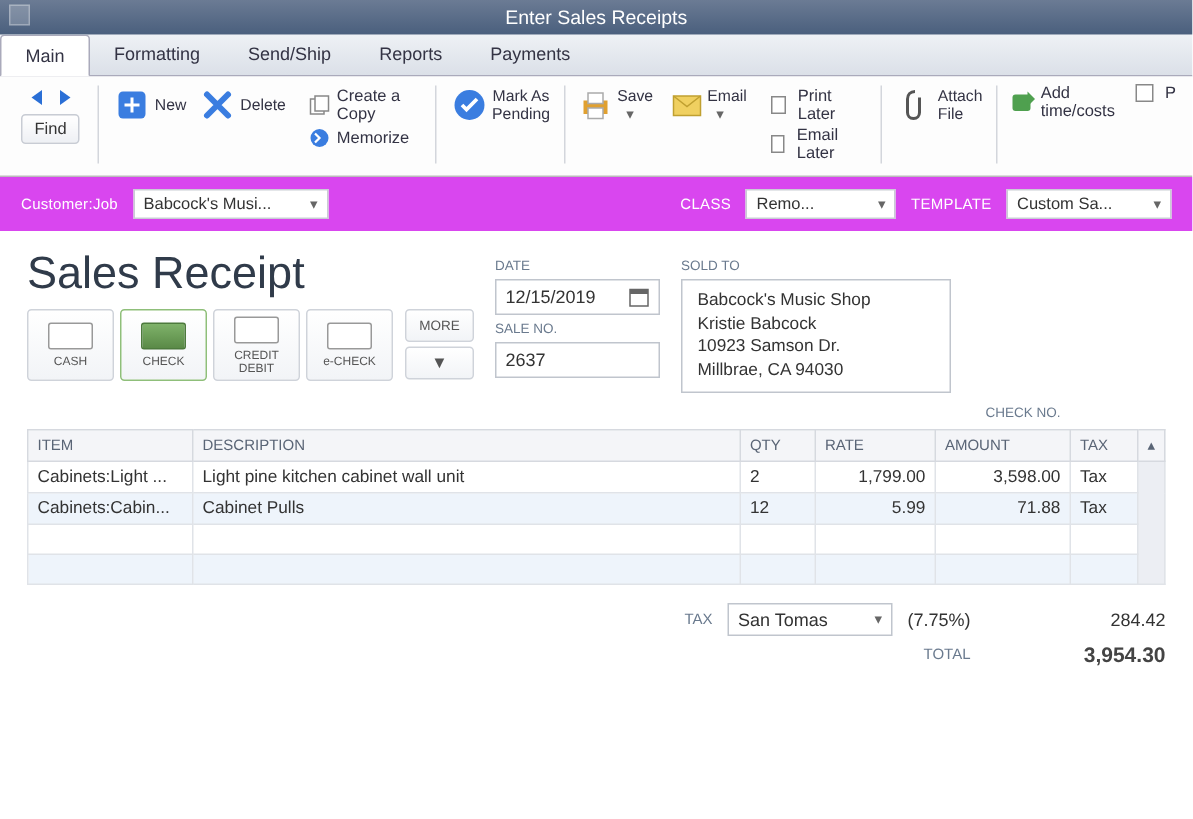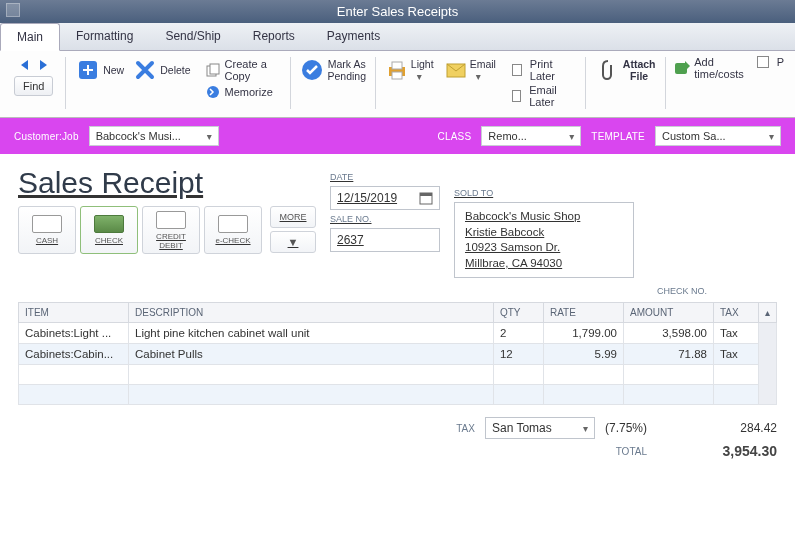--- a/index.html
+++ b/index.html
@@ -20,21 +20,21 @@
   .findbtn { border:1px solid #c8ccd4; background:linear-gradient(#fff,#eef0f4); padding:3px 8px; margin-top:3px; border-radius:3px; cursor:pointer; font-size:11px;}
   .checkbox { width:12px; height:12px; border:1px solid #888; background:#fff; display:inline-block; margin-right:4px; vertical-align:middle;}
   
   .selbar { background:#d946ef; padding:8px 14px; display:flex; align-items:center; gap:10px; color:#fff; font-size:11px; }
   .selbar label { text-transform:uppercase; letter-spacing:0.2px; font-size:10px;}
   .selbar .combo { background:#fff; color:#333; border:1px solid #c9cdd4; padding:3px 6px; display:flex; align-items:center; justify-content:space-between; min-width:100px; cursor:pointer;}
   .selbar .spacer { flex:1; }
   .chev { color:#666; font-size:10px; margin-left:6px;}
   
   .body { padding:12px 18px 8px; background:#fff; }
-  .toprow { display:flex; gap:14px; align-items:flex-start;text-decoration:underline; }
+  .toprow { display:flex; gap:14px; align-items:flex-start; }
   .h1 { font-size:30px; color:#303b4a; font-weight:normal; margin:0 0 6px 0; }
   .paybtns { display:flex; gap:4px; }
   .paybtn { width:58px; height:48px; border:1px solid #cfd3da; background:linear-gradient(#fff,#f2f4f7); display:flex; flex-direction:column; align-items:center; justify-content:center; gap:3px; font-size:8px; color:#555; border-radius:3px; cursor:pointer;}
   .paybtn.green { border-color:#8fbf7a; }
   .paybtn .picon { width:30px; height:18px; border:1px solid #999; border-radius:2px; background:#fff;}
   .paybtn.green .picon { background:linear-gradient(#7fb26a,#5a8a47); border-color:#4d7a3d;}
   .morebox { display:flex; flex-direction:column; }
   .morebtn { width:46px; height:22px; border:1px solid #cfd3da; background:linear-gradient(#fff,#f2f4f7); display:flex; align-items:center; justify-content:center; font-size:9px; color:#555; border-radius:3px; cursor:pointer;}
   .morearr { width:46px; height:22px; border:1px solid #cfd3da; background:linear-gradient(#fff,#f2f4f7); display:flex; align-items:center; justify-content:center; color:#555; border-radius:3px; margin-top:3px; cursor:pointer;}
   
@@ -149,21 +149,21 @@
   </div>
   <div class="sep"></div>
   <div class="rbtn">
     <span class="ricon">
       <svg width="24" height="24">
           <rect x="4" y="9" width="16" height="9" fill="#e0a030"></rect>
           <rect x="7" y="4" width="10" height="7" fill="#fff" stroke="#aaa"></rect>
           <rect x="7" y="14" width="10" height="7" fill="#fff" stroke="#aaa"></rect>
         </svg>
     </span>
-    <span><span>Light</span> <span class="chev">▾</span></span>
+    <span><span>Save</span> <span class="chev">▾</span></span>
   </div>
   <div class="rbtn">
     <span class="ricon">
       <svg width="24" height="24">
           <rect x="3" y="6" width="18" height="13" fill="#f0d060" stroke="#c0a030"></rect>
           <path d="M3 6l9 7 9-7" stroke="#c0a030" fill="none"></path>
         </svg>
     </span>
     <span><span>Email</span> <span class="chev">▾</span></span>
   </div>
@@ -177,21 +177,21 @@
       <span>Email Later</span>
     </div>
   </div>
   <div class="sep"></div>
   <div class="rbtn">
     <span class="ricon">
       <svg width="20" height="24">
           <path d="M10 3c-3 0-5 2-5 5v9c0 2 1.5 4 4 4s4-2 4-4V7" stroke="#555" stroke-width="2" fill="none"></path>
         </svg>
     </span>
-    <span style="white-space:pre; text-align:center;font-weight:bold;">Attach
+    <span style="white-space:pre; text-align:left;">Attach
 File</span>
   </div>
   <div class="sep"></div>
   <div class="rbtn-row">
     <span>
       <svg width="16" height="16">
           <rect x="1" y="3" width="12" height="11" rx="2" fill="#4fa04f"></rect>
           <path d="M11 1l5 5-5 5" fill="#4fa04f"></path>
         </svg>
     </span>
@@ -210,21 +210,21 @@
     <span>Babcock's Musi...</span>
       <span class="chev">▾</span>
   </div>
   <div class="spacer"></div>
   <label>Class</label>
   <div class="combo" style="width:80px">
     <span>Remo...</span>
       <span class="chev">▾</span>
   </div>
   <label>Template</label>
-  <div class="combo" style="width:126px">
+  <div class="combo" style="width:110px">
     <span>Custom Sa...</span>
       <span class="chev">▾</span>
   </div>
 </div>
 
 <div class="body">
   <div class="toprow">
     <div>
       <div class="h1">Sales Receipt</div>
       <div style="display:flex; gap:8px; align-items:flex-start;">
@@ -266,21 +266,21 @@
               <rect x="1" y="2" width="12" height="3" fill="#666"></rect>
             </svg>
         </span>
       </div>
       <div class="fldlbl">Sale No.</div>
       <div class="fldinput">
         <span>2637</span>
       </div>
     </div>
 
-    <div class="fldcol" style="margin-top:22px;">
+    <div class="fldcol" style="margin-top:6px;">
       <div class="fldlbl">Sold To</div>
       <div class="soldbox">
         <div>Babcock's Music Shop</div>
         <div>Kristie Babcock</div>
         <div>10923 Samson Dr.</div>
         <div>Millbrae, CA 94030</div>
       </div>
     </div>
   </div>
 

